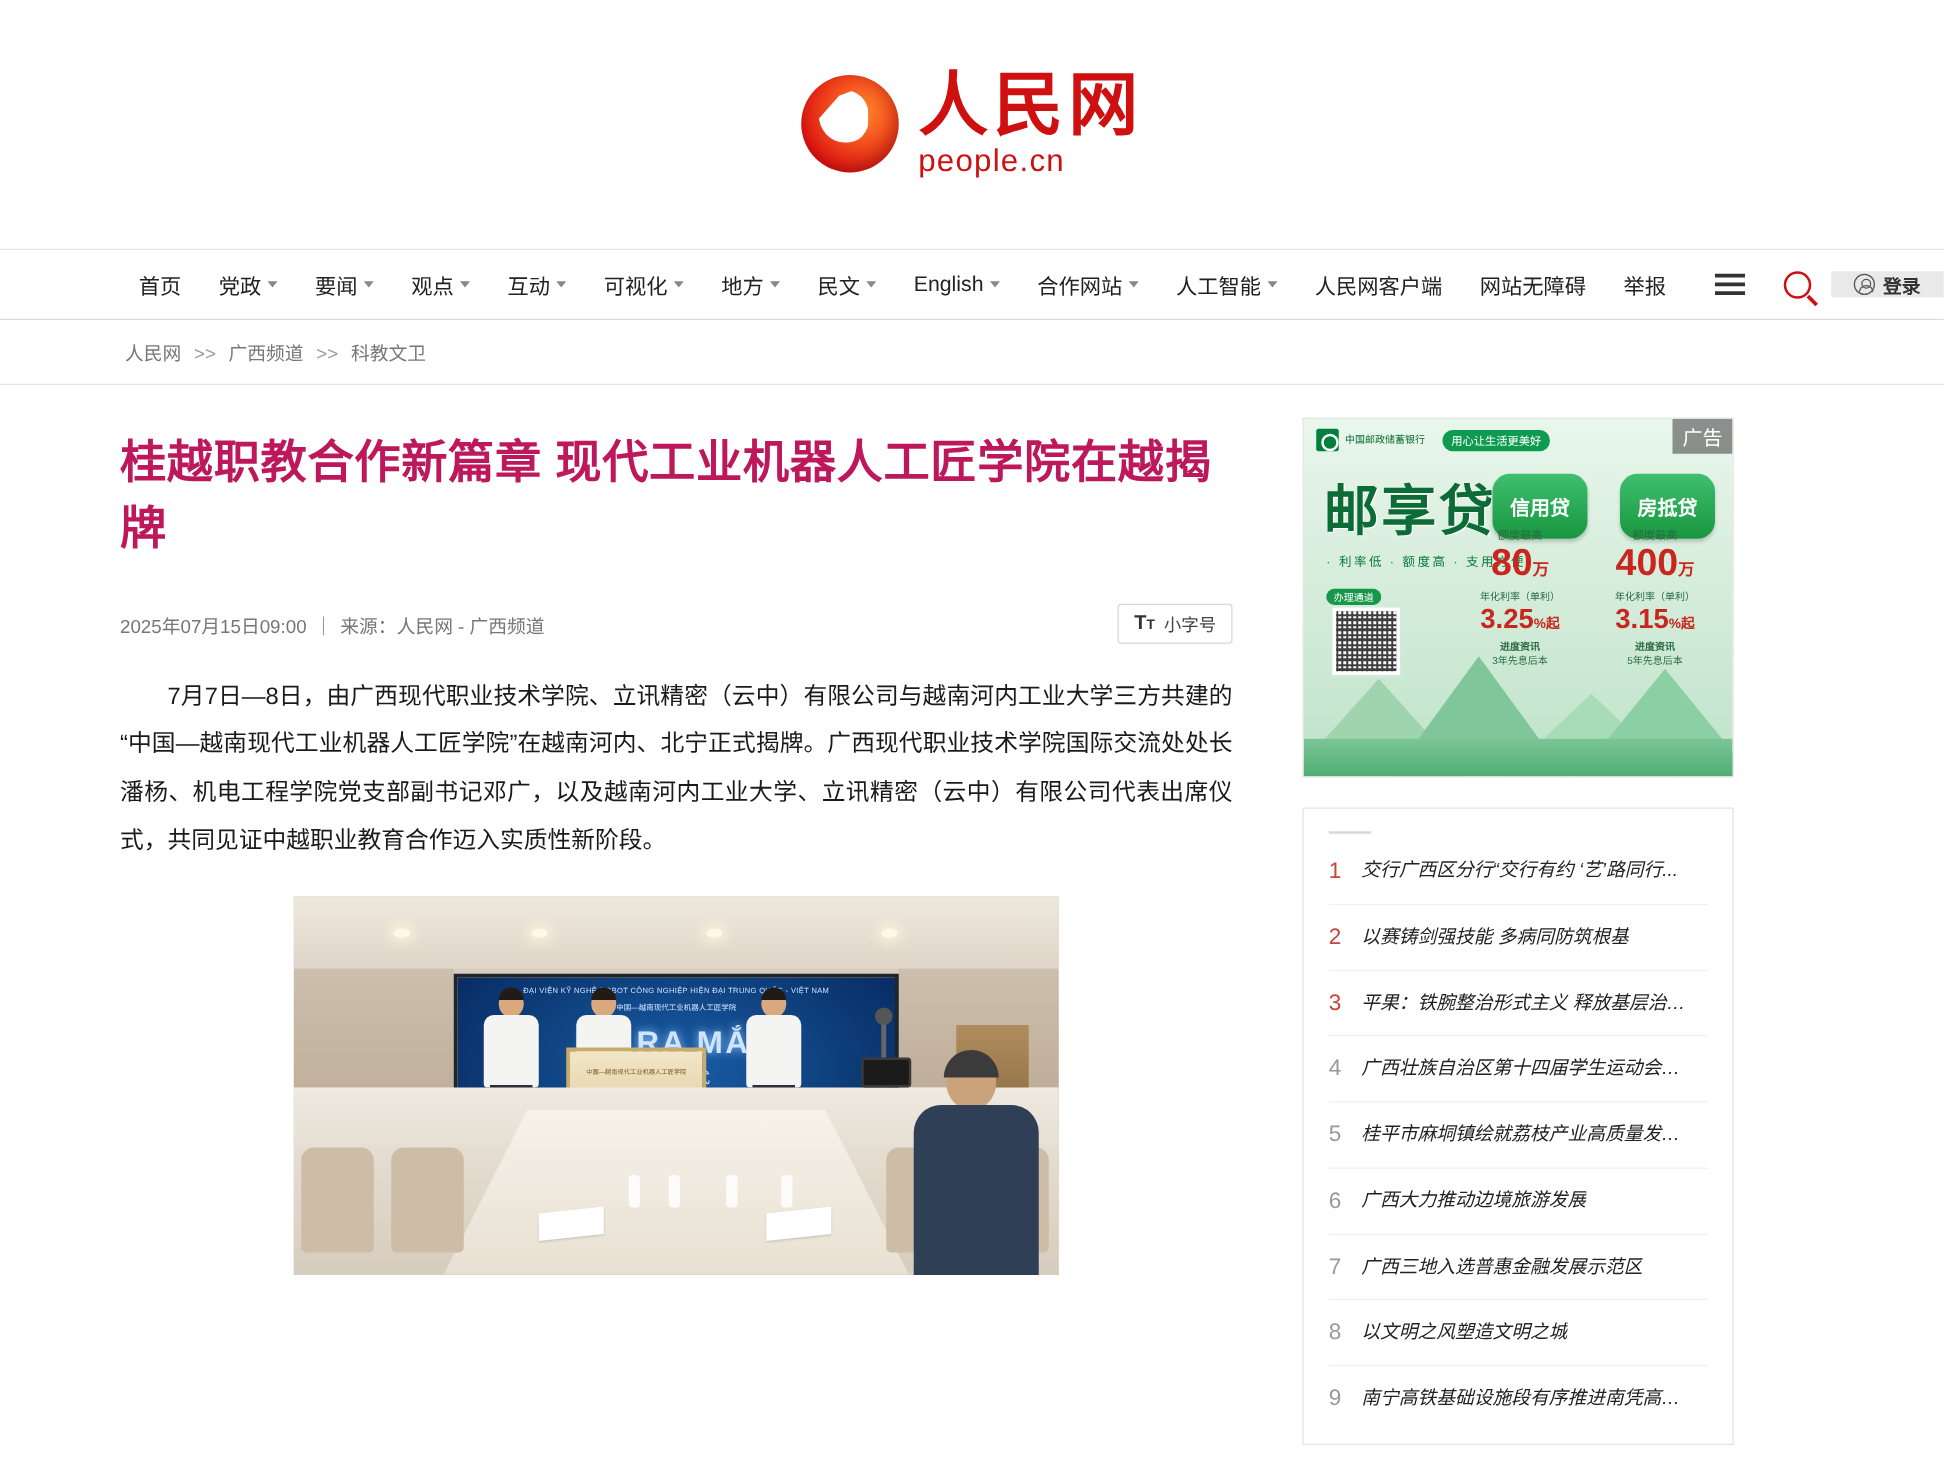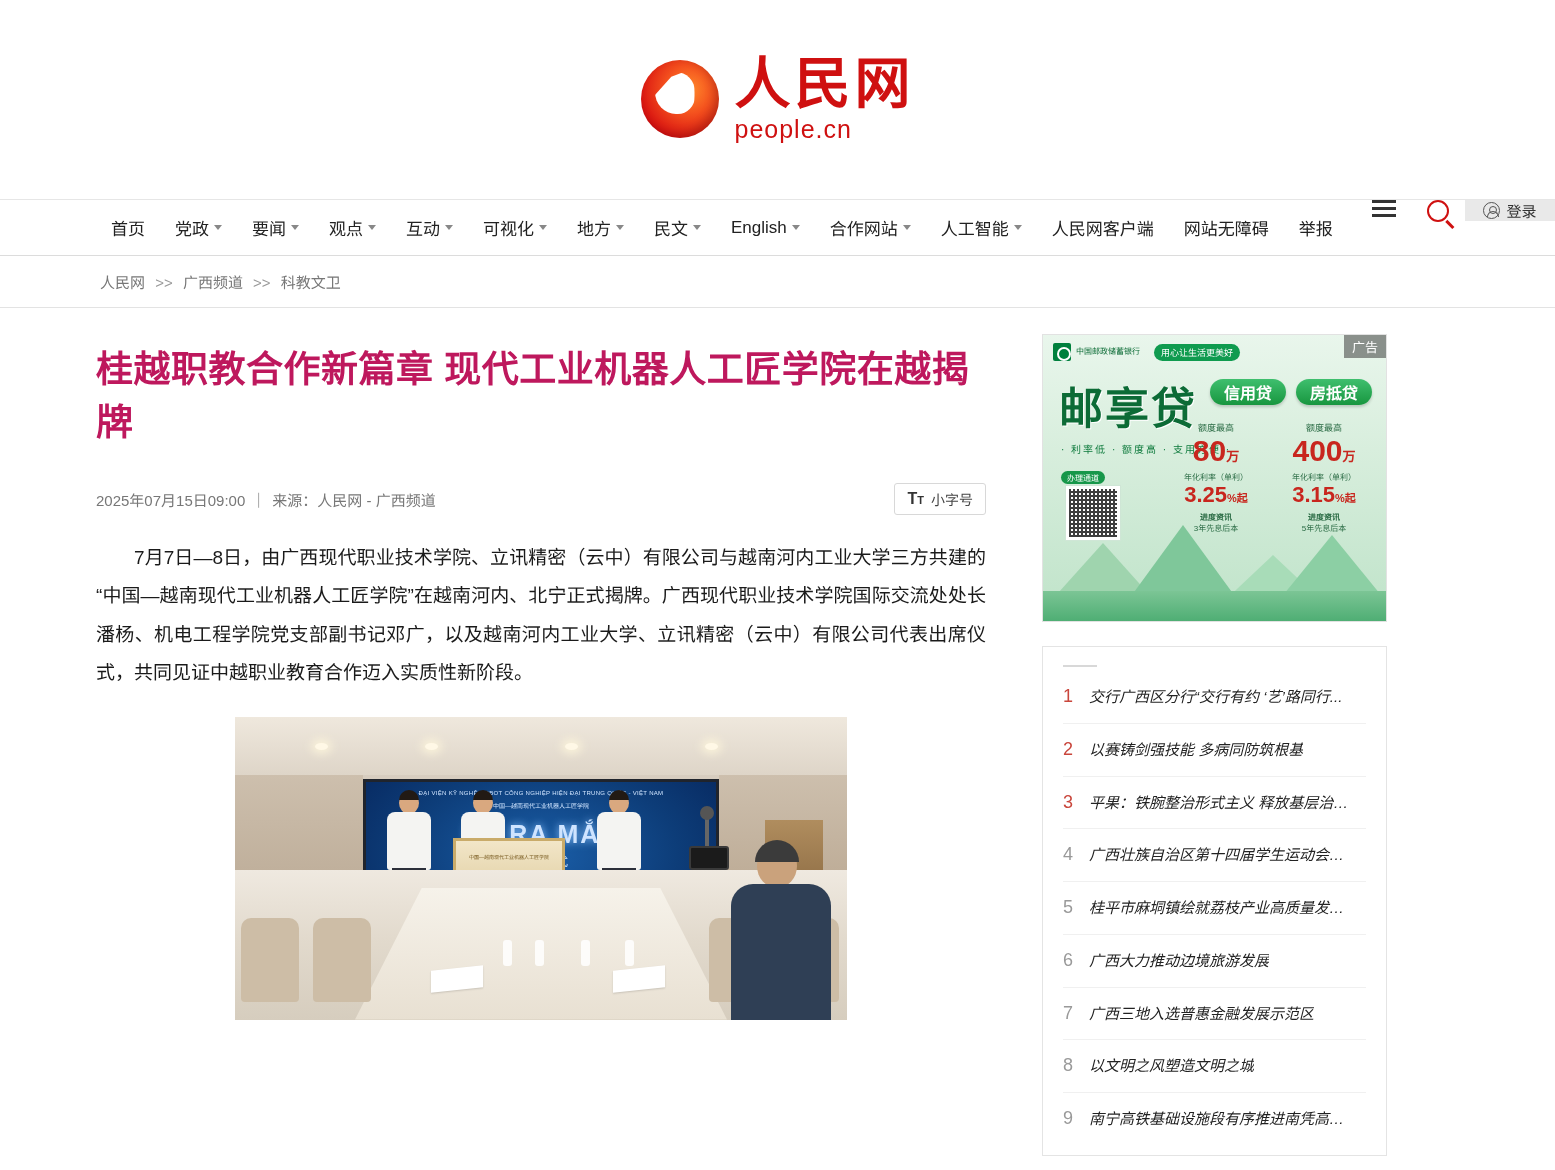--- a/index.html
+++ b/index.html
@@ -69,21 +69,21 @@
     white-space: nowrap;
   }
   .caret {
     display: inline-block;
     margin-left: 5px;
     width: 0; height: 0;
     border-left: 4px solid transparent;
     border-right: 4px solid transparent;
     border-top: 5px solid #888;
   }
-  .nav-right { margin-left: auto; display: flex; align-items: flex-start; }
+  .nav-right { margin-left: auto; display: flex; align-items: center; font-weight: bold; }
   .nav-icon-btn {
     width: 54px;
     display: flex; align-items: center; justify-content: center;
     cursor: pointer;
   }
   .hamburger { display: flex; flex-direction: column; gap: 4px; }
   .hamburger span { display: block; width: 24px; height: 3px; background: #333; }
   .search-circle {
     width: 22px; height: 22px; border: 2.5px solid #cf1010; border-radius: 50%;
     position: relative;
@@ -254,39 +254,40 @@
   .ad-bank .b-ico::after { content: ""; position: absolute; left: 4px; top: 4px; width: 10px; height: 10px; border: 2px solid #fff; border-radius: 50%; }
   .ad-bank span { font-size: 8px; color: #0b6b35; line-height: 1.2; }
   .ad-slogan {
     margin-left: 6px;
     background: #0f9b4f; color: #fff; font-size: 9px;
     padding: 2px 7px; border-radius: 9px;
   }
   .ad-tag {
     position: absolute; right: 0; top: 0;
     background: rgba(60,60,60,.55); color: #fff;
-    font-size: 13px; padding: 2px 8px;
+    font-size: 16px; padding: 2px 8px;
   }
   .ad-title {
     margin: 4px 0 0 16px;
     font-size: 44px; font-weight: bold;
     color: #0c6b36;
     letter-spacing: 2px;
     text-shadow: 1px 1px 0 #ffffff;
   }
   .ad-sub {
     margin: 4px 0 0 18px;
     font-size: 10px; color: #0d7a3c; letter-spacing: 2px;
   }
   .ad-pills { position: absolute; right: 14px; top: 44px; display: flex; gap: 10px; }
   .ad-pill {
     background: linear-gradient(#3fbf6e, #18963f);
     color: #fff; font-size: 16px; font-weight: bold;
-    padding: 1px 14px; border-radius: 14px;
+    padding: 14px 14px; border-radius: 14px;
     box-shadow: 0 2px 3px rgba(0,0,0,.18);
+    margin-left: 16px;
   }
   .ad-cols { position: absolute; right: 14px; top: 86px; display: flex; gap: 12px; }
   .ad-col { width: 96px; text-align: center; }
   .ad-col .cap { font-size: 9px; color: #2a6b44; }
   .ad-col .big { font-size: 30px; font-weight: bold; color: #c8261e; line-height: 1.1; }
   .ad-col .big i { font-size: 13px; font-style: normal; }
   .ad-col .rate-cap { font-size: 8px; color: #2a6b44; margin-top: 4px; }
   .ad-col .rate { font-size: 22px; font-weight: bold; color: #c8261e; }
   .ad-col .rate i { font-size: 11px; font-style: normal; }
   .ad-col .note { font-size: 8px; color: #2a6b44; margin-top: 3px; font-weight: bold; }

